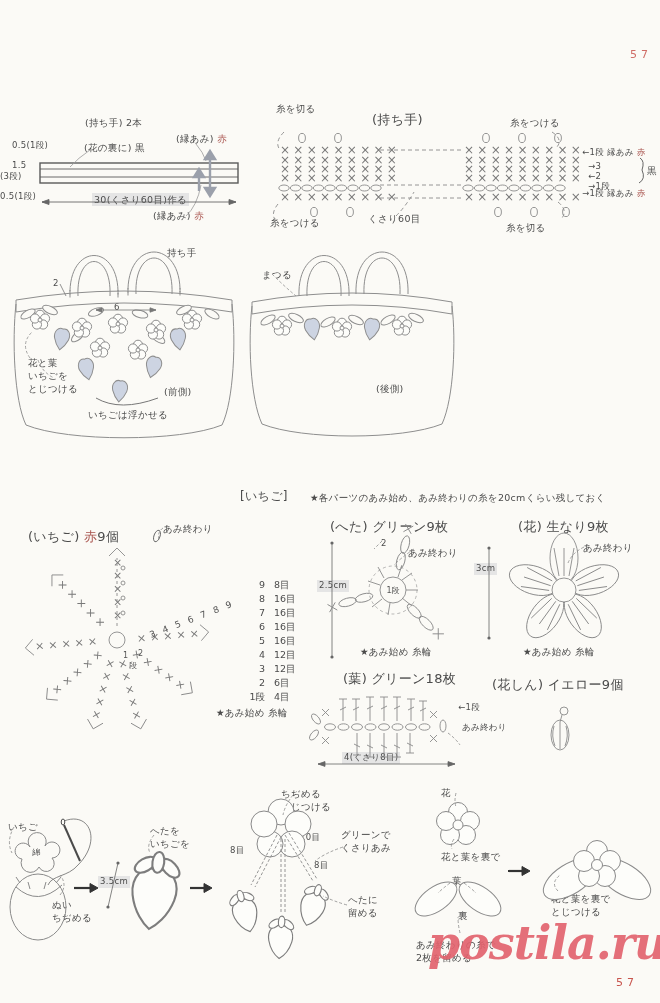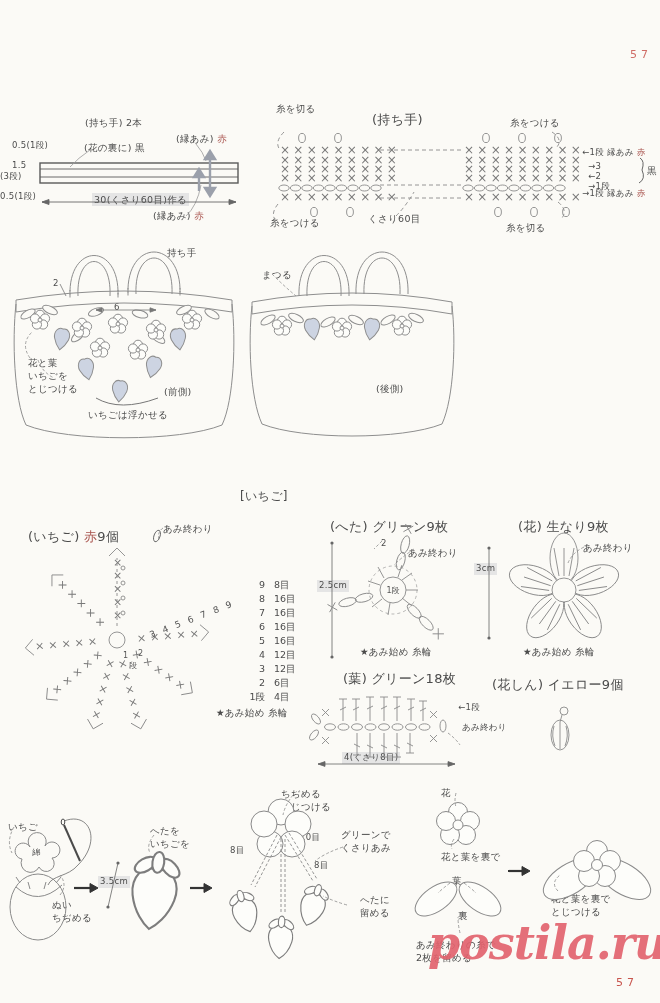--- a/index.html
+++ b/index.html
@@ -212,20 +212,21 @@
       <use href="#lf" transform="translate(172,78) rotate(25)" fill="#fbfaf6"></use>
       <use href="#sbg" transform="translate(68,86) rotate(-10)" fill="#cdd4e2"></use>
       <use href="#sbg" transform="translate(128,86) rotate(10)" fill="#cdd4e2"></use>
       <use href="#flw" transform="translate(38,86)" fill="#fdfdfa"></use>
       <use href="#flw" transform="translate(98,88)" fill="#fdfdfa"></use>
       <use href="#flw" transform="translate(158,86)" fill="#fdfdfa"></use>
     </g>
   </svg>
 
   <div class="lbl s11" style="left:240px;top:488px">[いちご]</div>
+  <div class="lbl" style="left:310px;top:491px">★各パーツのあみ始め、あみ終わりの糸を20cmくらい残しておく</div>
 
   <div class="lbl s10" style="left:28px;top:528px"><span>(いちご)</span> <span class="red">赤</span><span>9個</span></div>
   <div class="lbl" style="left:163px;top:522px">あみ終わり</div>
   <div class="lbl" style="left:216px;top:706px">★あみ始め 糸輪</div>
 
   <div class="table">
     <div class="trow">
         <span>9</span>
         <span>8目</span>
       </div>
@@ -468,21 +469,21 @@
     </g>
   </svg>
 
   <div class="lbl" style="left:281px;top:787px">ちぢめる
 とじつける</div>
   <div class="lbl s8" style="left:230px;top:845px">8目</div>
   <div class="lbl s8" style="left:300px;top:832px">10目</div>
   <div class="lbl" style="left:341px;top:828px">グリーンで
 くさりあみ</div>
   <div class="lbl s8" style="left:314px;top:860px">8目</div>
-  <div class="lbl" style="left:360px;top:893px">へたに
+  <div class="lbl" style="left:348px;top:893px">へたに
 留める</div>
 
   <svg class="abs" style="left:213px;top:783px" width="205" height="190" viewBox="0 0 205 190" fill="none" stroke="#8a8a8a" stroke-width="1">
     <g fill="#fdfdfa">
       <circle cx="68" cy="29" r="13"></circle>
         <circle cx="85" cy="41" r="13"></circle>
         <circle cx="79" cy="61" r="13"></circle>
         <circle cx="57" cy="61" r="13"></circle>
         <circle cx="51" cy="41" r="13"></circle>
     </g>

